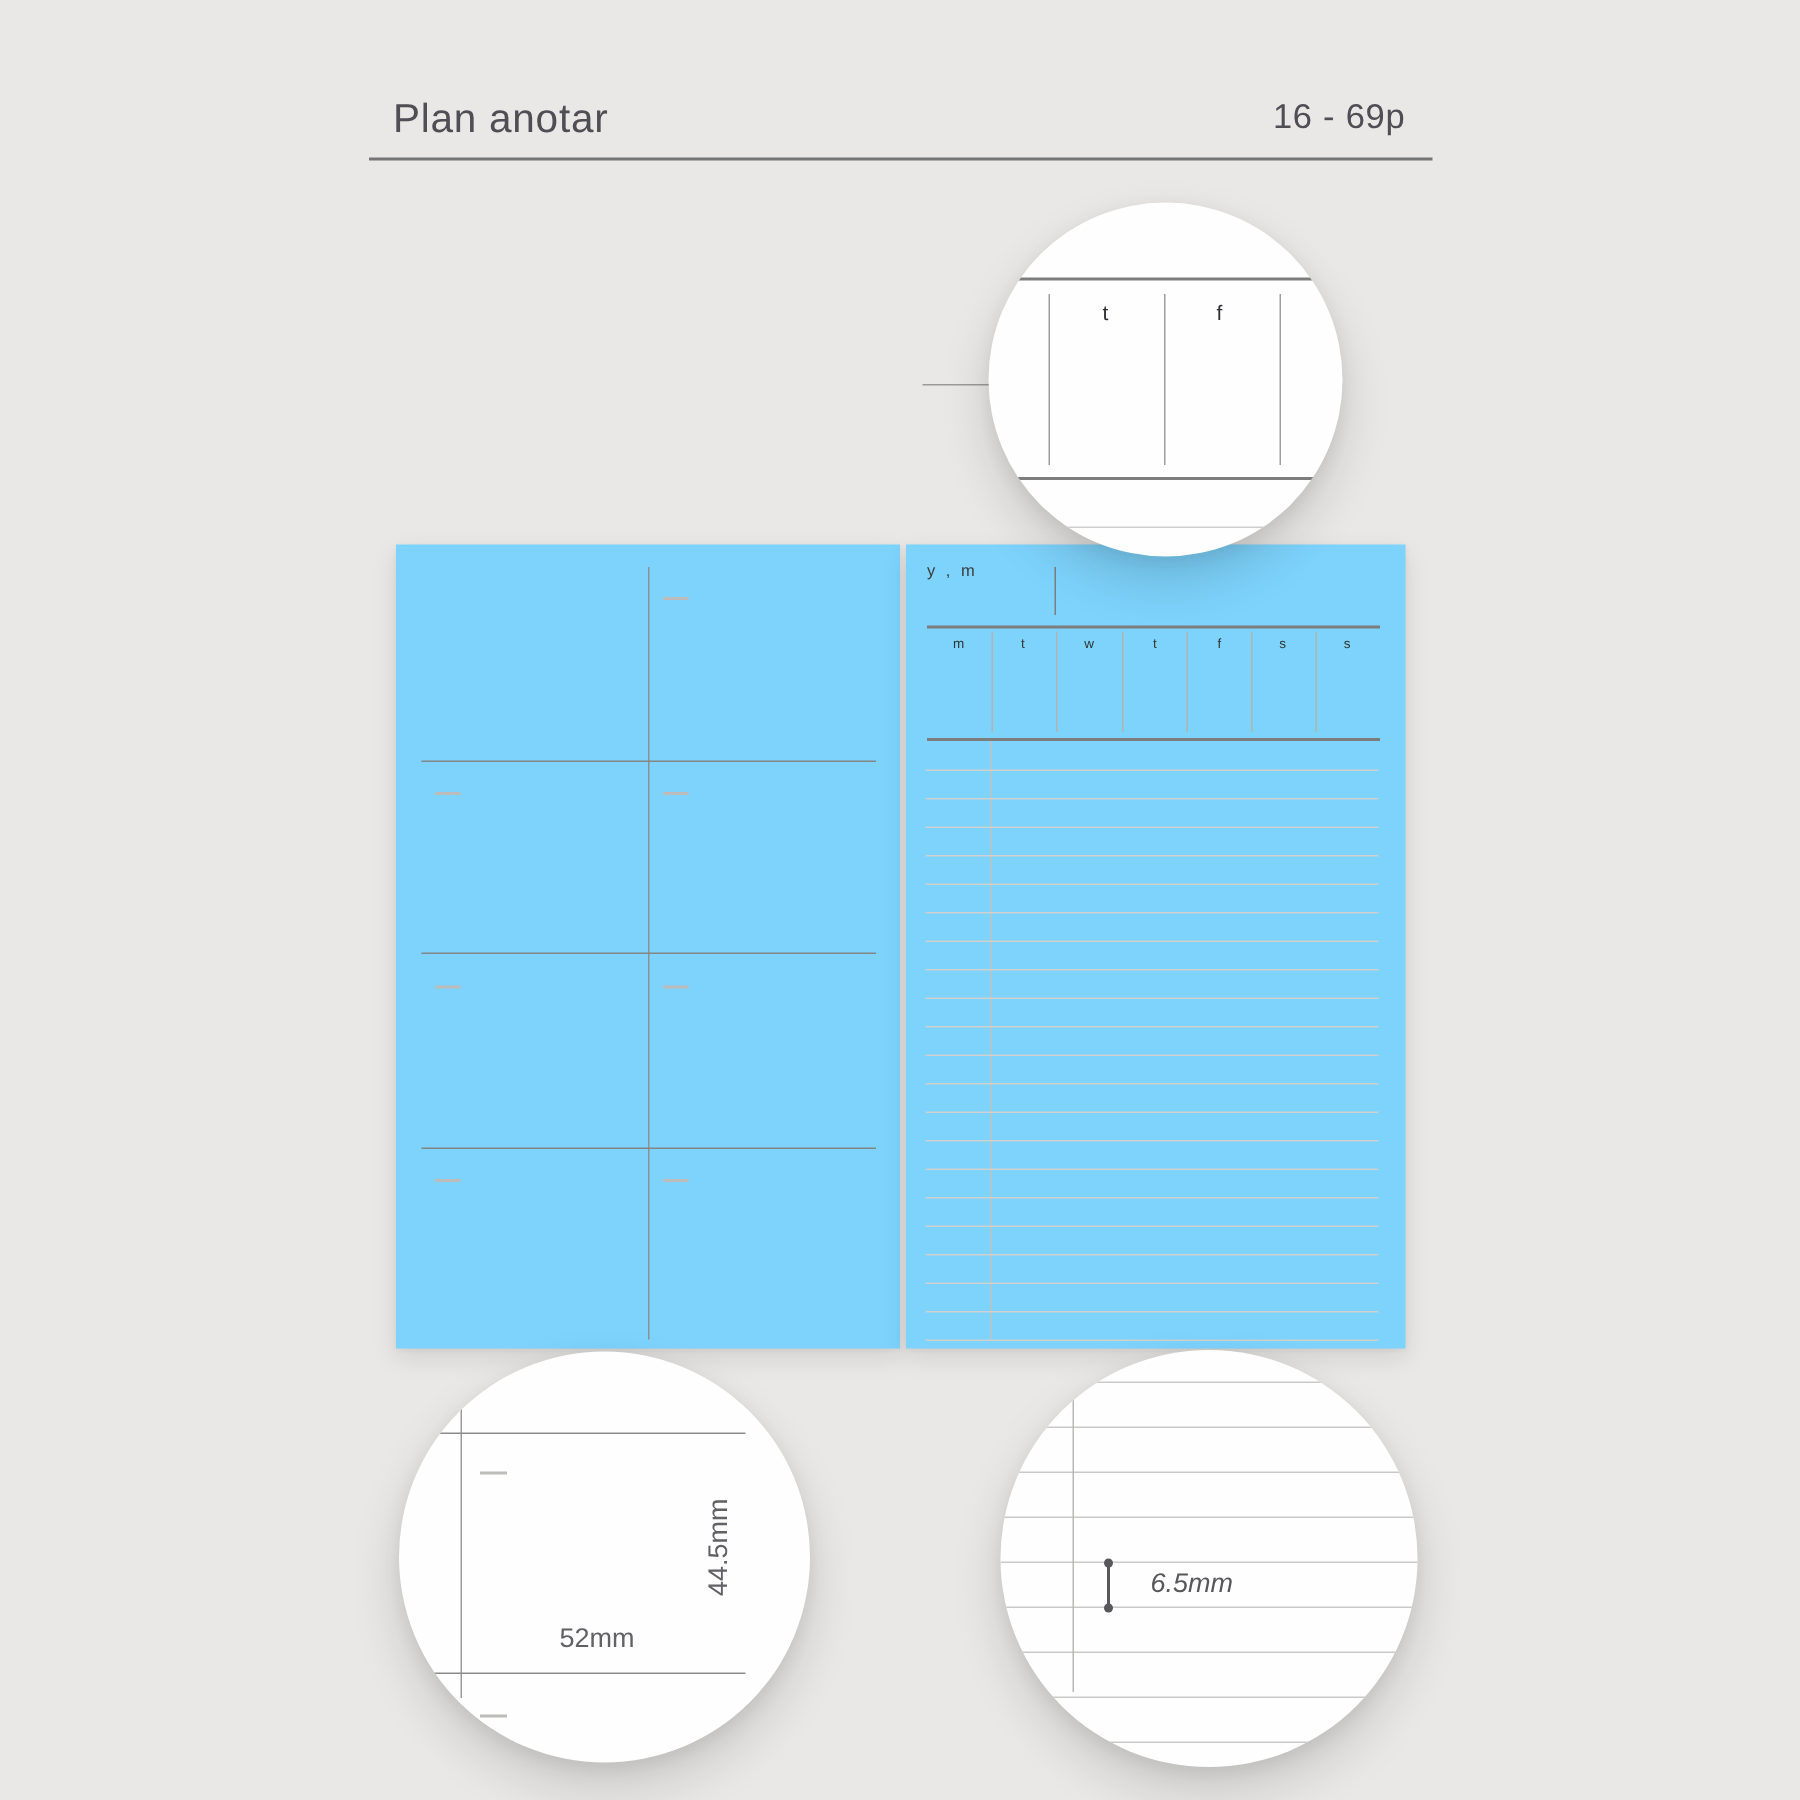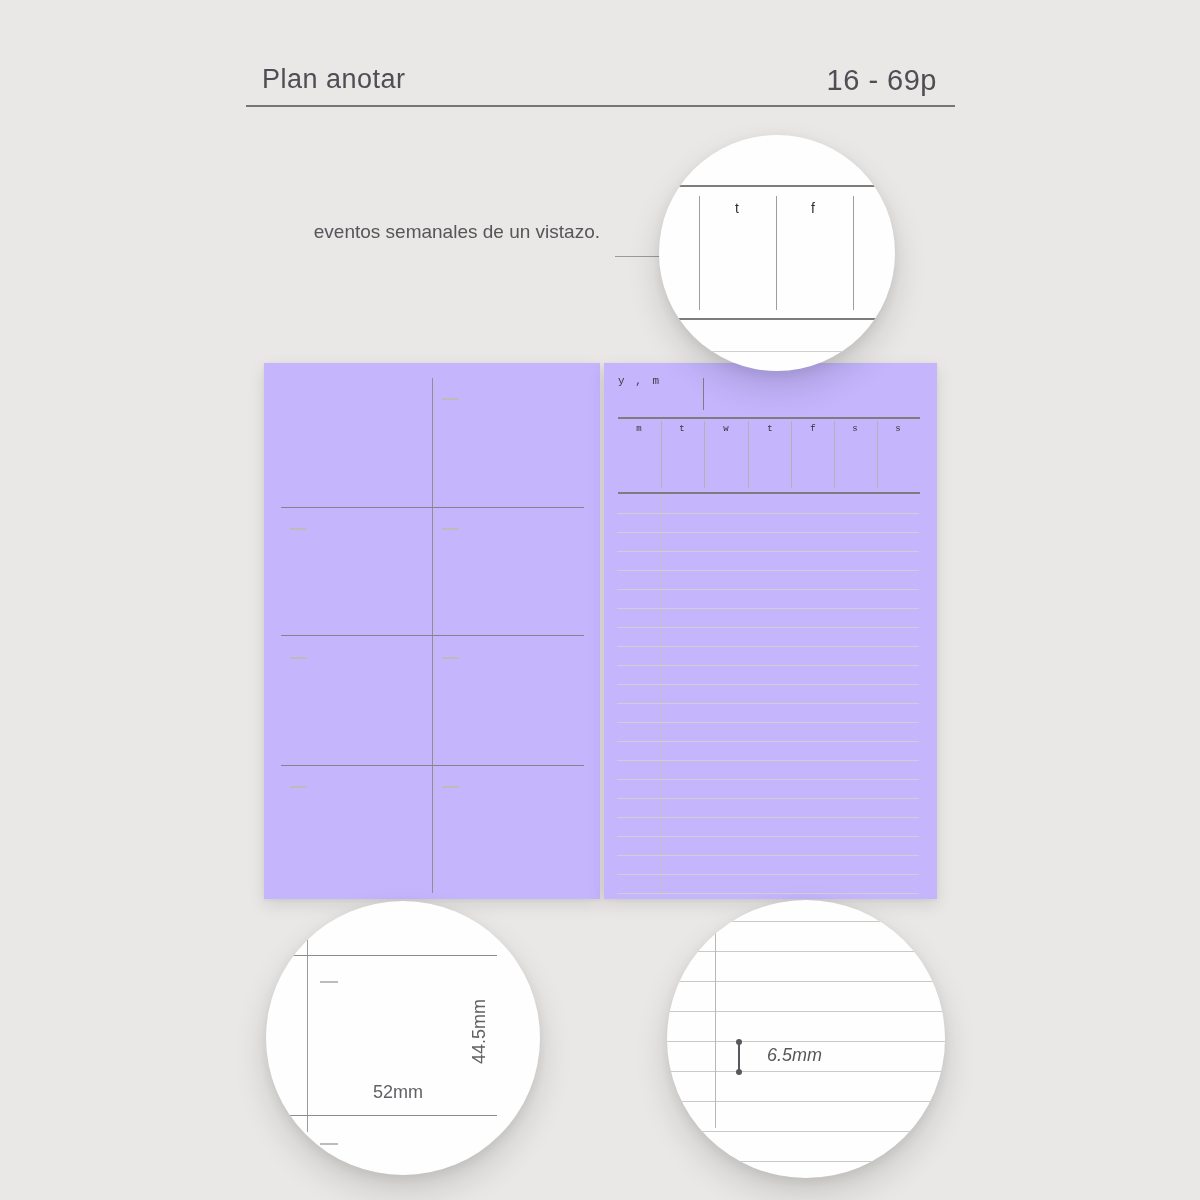--- a/index.html
+++ b/index.html
@@ -13,42 +13,41 @@
   }
   .abs{position:absolute;}
 
   
   .hdr-title{
     left:262px;top:64px;
     font-size:27px;letter-spacing:.5px;color:#4e4e54;
   }
   .hdr-pages{
     top:64px;right:263px;
-    font-size:29px;letter-spacing:.5px;color:#4e4e54;
+    font-size:23px;letter-spacing:.5px;color:#4e4e54;
   }
   .hdr-rule{
     left:246px;top:105px;width:709px;height:2px;background:#757578;
   }
 
   
   .annotation{
     top:216px;right:600px;
     text-align:right;
     font-size:19px;line-height:31px;color:#55555a;
     white-space:nowrap;
   }
   .connector{
     left:615px;top:256px;width:46px;height:1px;background:#9a9a98;
   }
 
   
   .page{
-    background:#c4b5fd;
+    background:#7dd3fc;
     box-shadow:0 6px 16px rgba(0,0,0,.10), 0 1px 4px rgba(0,0,0,.05);
-    font-family:Liberation Mono, monospace;
   }
   .page-left{left:264px;top:363px;width:336px;height:536px;}
   .page-right{left:604px;top:363px;width:333px;height:536px;}
 
   
   .lp-vline{left:168px;top:15px;width:1px;height:515px;background:#8f8f8f;}
   .lp-hline{left:17px;width:303px;height:1px;background:#848484;}
   .cell-dash{width:17px;height:2px;background:#bcbcba;}
 
   
@@ -98,21 +97,20 @@
 </head>
 <body>
 
 <div>
 
   <div class="abs hdr-title">Plan anotar</div>
   <div class="abs hdr-pages">16 - 69p</div>
   <div class="abs hdr-rule"></div>
 
   <div class="abs annotation">
-    <div>eventos semanales de un vistazo.</div>
   </div>
   <div class="abs connector"></div>
 
   <div class="abs page page-left">
     <div class="abs lp-vline"></div>
     <div class="abs lp-hline" style="top:144px;"></div>
     <div class="abs lp-hline" style="top:272px;"></div>
     <div class="abs lp-hline" style="top:402px;"></div>
     <div class="abs cell-dash" style="left:178px;top:35px;"></div>
     <div class="abs cell-dash" style="left:26px;top:165px;"></div>

